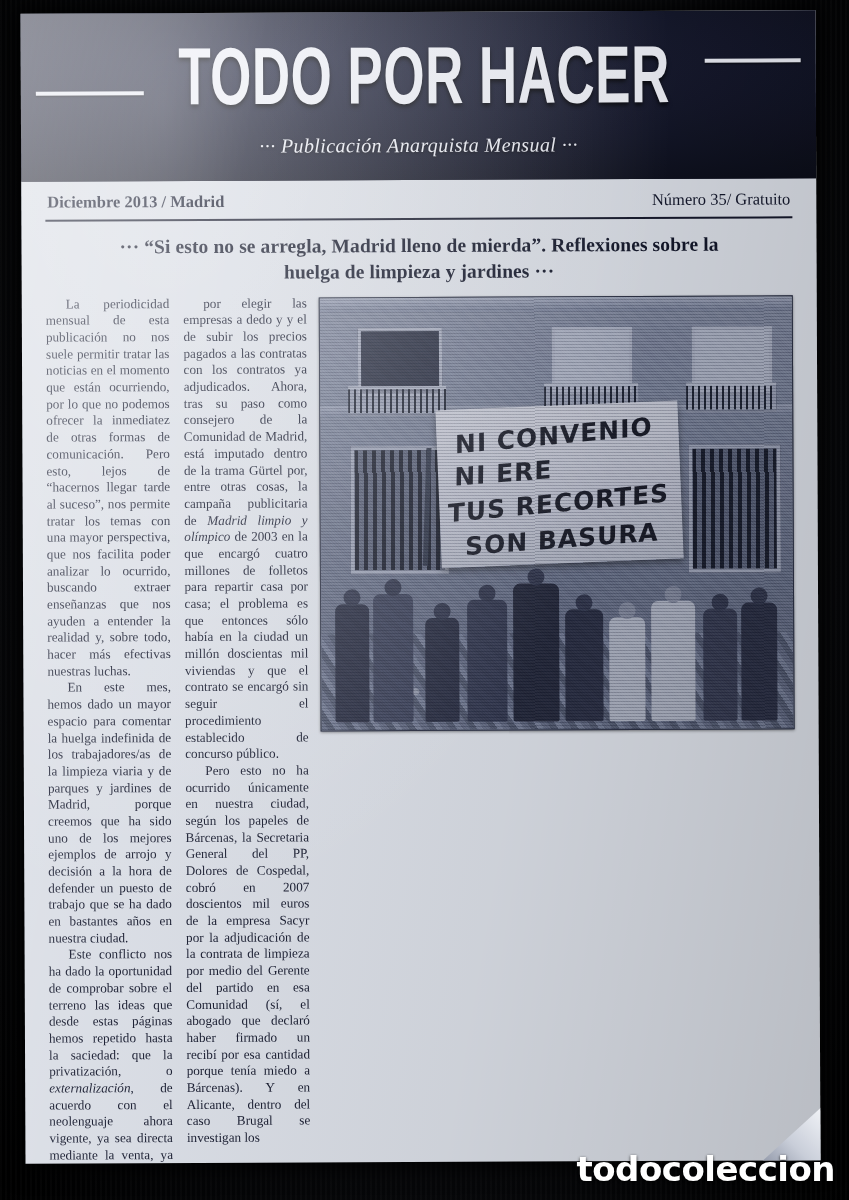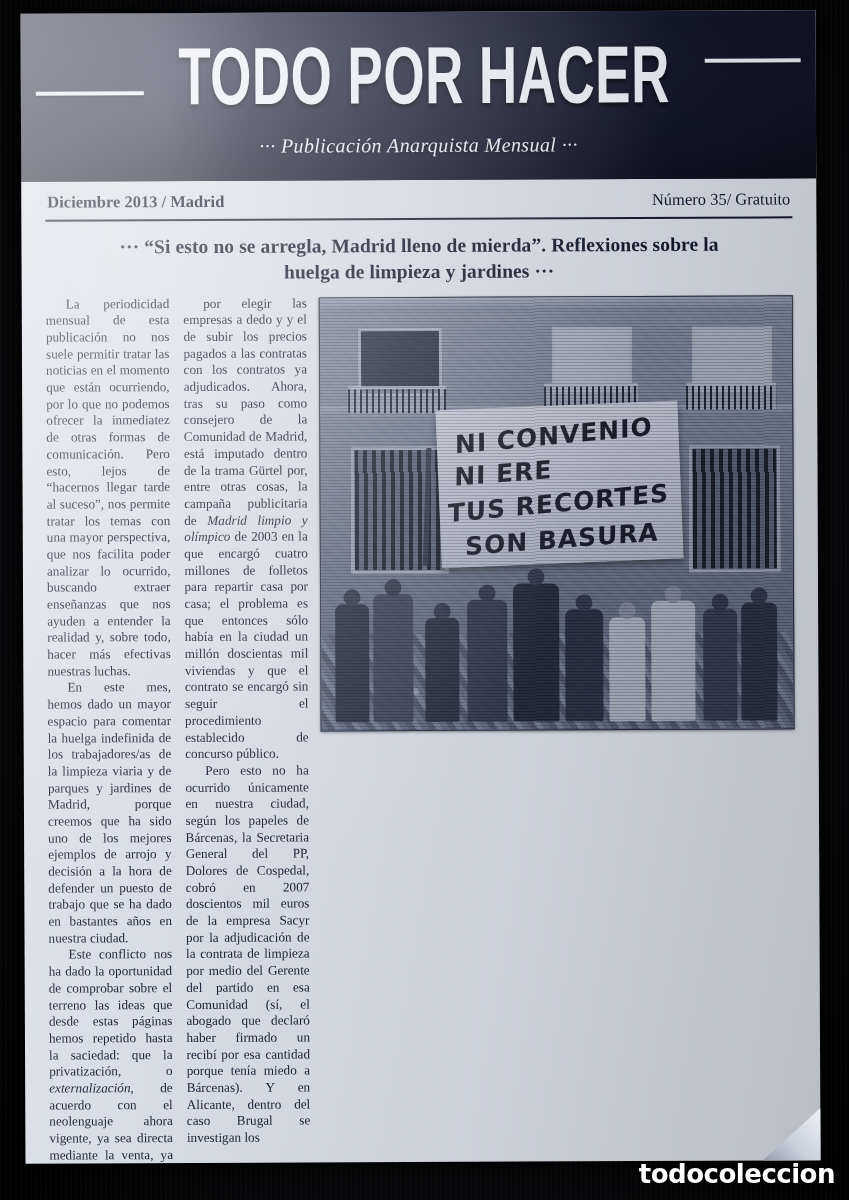--- a/index.html
+++ b/index.html
@@ -165,21 +165,21 @@
   .person.lt:before{background:#9aa1b2;}
   .photo .grain{position:absolute;inset:0;
     background:repeating-linear-gradient(45deg,rgba(255,255,255,.05) 0 1px,rgba(0,0,0,.05) 1px 2px);
     mix-blend-mode:overlay;}
   .photo .blue{position:absolute;inset:0;background:rgba(40,52,96,.22);mix-blend-mode:multiply;}
 
   
   .watermark{
     position:absolute;right:14px;bottom:11px;
     font-family:"DejaVu Sans", sans-serif;font-weight:bold;
-    font-size:26px;color:#fff;letter-spacing:-.5px;
+    font-size:34px;color:#fff;letter-spacing:-.5px;
     text-shadow:0 1px 3px rgba(0,0,0,.9);
     z-index:50;
   }
   
   .curl{
     position:absolute;right:-2px;bottom:-4px;width:64px;height:58px;
     background:linear-gradient(225deg,#f2f4f8 0%,#c9ced9 55%,#8c93a4 100%);
     clip-path:polygon(100% 0,100% 100%,0 100%);
     box-shadow:-3px -3px 8px rgba(0,0,0,.4);
     z-index:20;

